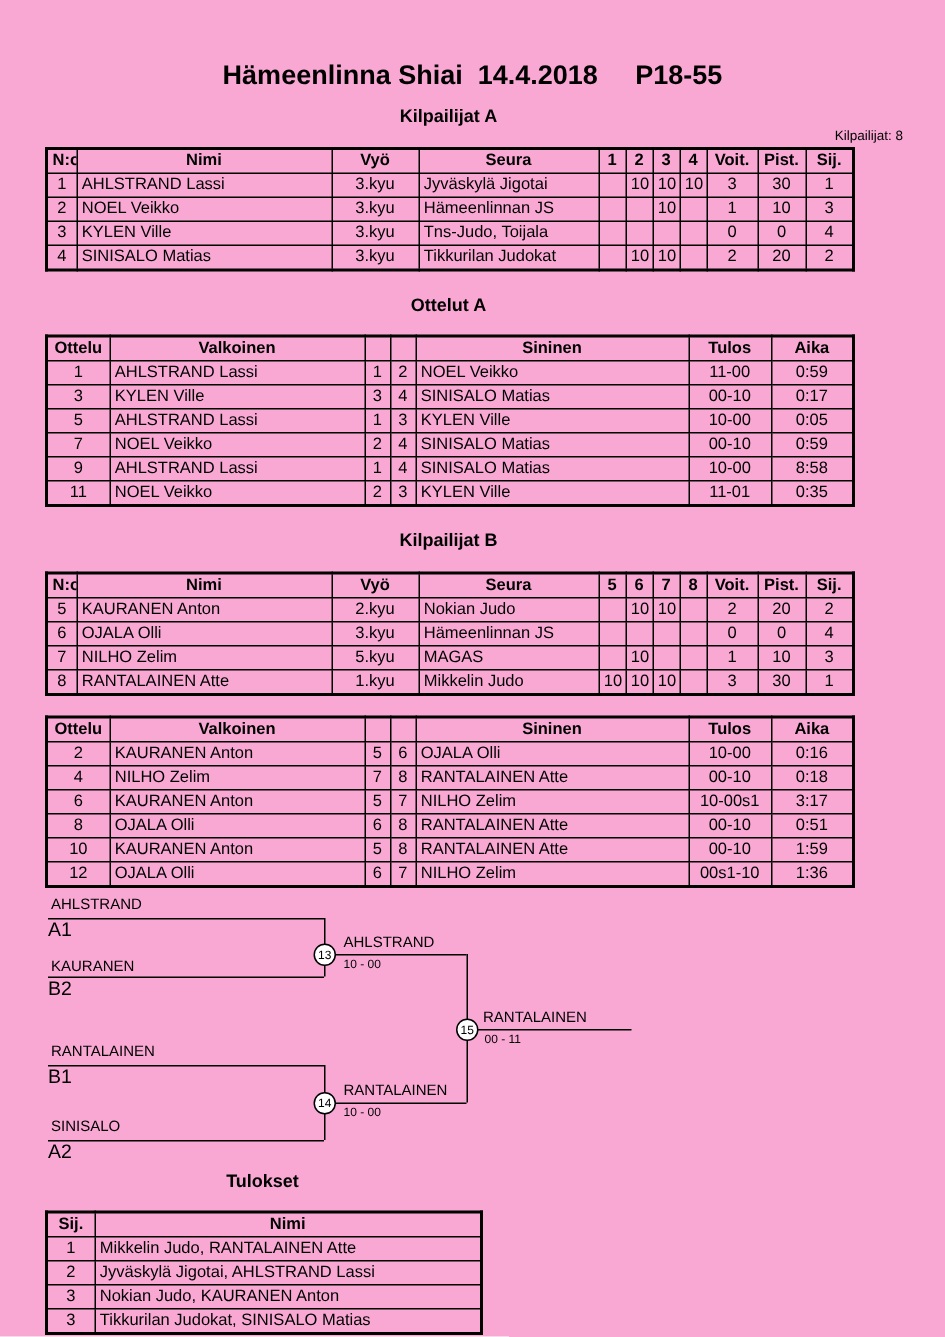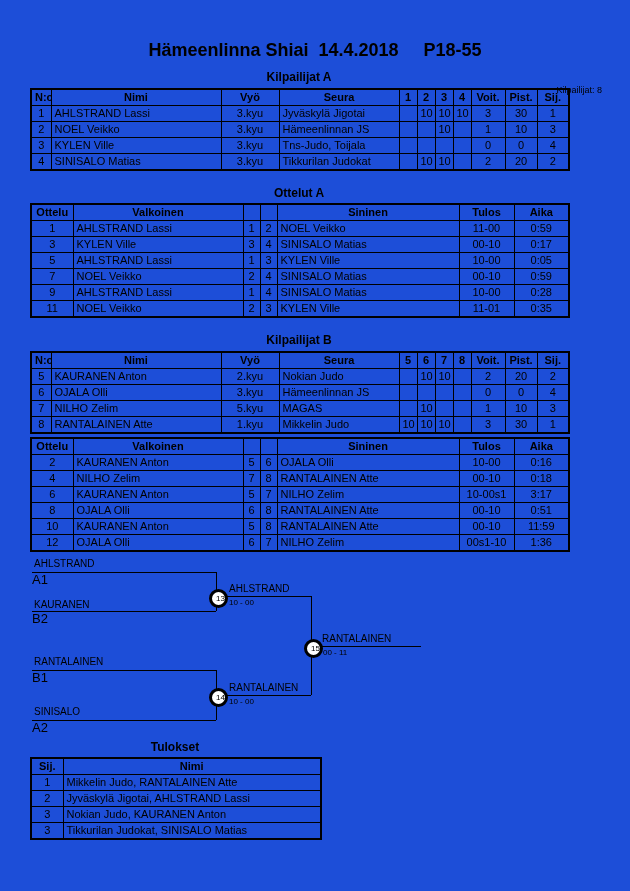--- a/index.html
+++ b/index.html
@@ -1,41 +1,41 @@
 <!DOCTYPE html>
 <html lang="fi"><head>
 <meta charset="utf-8">
 <style>
   html,body{margin:0;padding:0;background:#fff;}
   body{width:630px;font-family:"Liberation Sans",sans-serif;color:#000;}
-  .page{position:relative;width:630px;height:891px;background:#1d4ed8;overflow:hidden;}
+  .page{position:relative;width:630px;height:891px;background:#f9a8d4;overflow:hidden;}
   .title{padding-top:41px;font-size:18px;font-weight:bold;text-align:center;white-space:pre;line-height:1.1;}
   .heading-row{position:relative;margin-top:9px;height:15px;}
   .section-heading{width:538px;margin-left:30px;font-size:12px;font-weight:bold;text-align:center;line-height:1.2;}
   .after-table{margin-top:15px;}
   .results-heading{width:290px;margin-top:12px;}
   .competitors-count{position:absolute;top:15px;right:28px;font-size:9px;font-weight:normal;}
-  table.grid{border-collapse:collapse;table-layout:fixed;margin:3px 0 0 30px;border:2px solid #000;}
+  table.grid{border-collapse:collapse;table-layout:fixed;margin:13px 0 0 30px;border:2px solid #000;}
   table.pool,table.matches{width:538px;}
   table.results{width:290px;}
   .grid th,.grid td{border:1px solid #000;height:15px;padding:0 3px;font-size:11px;line-height:15px;white-space:nowrap;overflow:hidden;}
   .grid th{font-weight:bold;text-align:center;}
   .grid td.c{text-align:center;}
   .grid td.l{text-align:left;}
   col.w20{width:20px}col.w170{width:170px}col.w58{width:58px}col.w120{width:120px}
   col.w18{width:18px}col.w34{width:34px}col.w32{width:32px}
   col.w42{width:42px}col.w17{width:17px}col.w182{width:182px}col.w55{width:55px}
   col.w258{width:258px}
   .bracket{position:relative;margin-top:4px;height:172px;padding-left:48px;}
   .b-name{position:absolute;font-size:10px;line-height:12px;}
   .b-seed{position:absolute;font-size:13px;line-height:11px;}
   .b-score{position:absolute;font-size:8px;line-height:10px;}
   .b-hline{position:absolute;height:0;border-top:1px solid #000;}
   .b-vline{position:absolute;width:0;border-left:1px solid #000;}
-  .b-circle{position:absolute;width:13px;height:13px;background:#fff;border:3px solid #000000;border-radius:50%;font-size:8px;line-height:13px;text-align:right;z-index:2;}
+  .b-circle{position:absolute;width:13px;height:13px;background:#fff;border:1px solid #000000;border-radius:50%;font-size:8px;line-height:13px;text-align:center;z-index:2;}
 </style>
 </head>
 <body>
 
 <div class="page">
 
   <div class="title">Hämeenlinna Shiai  14.4.2018     P18-55</div>
 
   <div class="heading-row">
     <div class="section-heading">Kilpailijat A</div>
@@ -189,21 +189,21 @@
         <td class="c">00-10</td>
         <td class="c">0:59</td>
       </tr>
         <tr>
         <td class="c">9</td>
         <td class="l">AHLSTRAND Lassi</td>
         <td class="c">1</td>
         <td class="c">4</td>
         <td class="l">SINISALO Matias</td>
         <td class="c">10-00</td>
-        <td class="c">0:28</td>
+        <td class="c">8:58</td>
       </tr>
         <tr>
         <td class="c">11</td>
         <td class="l">NOEL Veikko</td>
         <td class="c">2</td>
         <td class="c">3</td>
         <td class="l">KYLEN Ville</td>
         <td class="c">11-01</td>
         <td class="c">0:35</td>
       </tr>
@@ -358,21 +358,21 @@
         <td class="c">00-10</td>
         <td class="c">0:51</td>
       </tr>
         <tr>
         <td class="c">10</td>
         <td class="l">KAURANEN Anton</td>
         <td class="c">5</td>
         <td class="c">8</td>
         <td class="l">RANTALAINEN Atte</td>
         <td class="c">00-10</td>
-        <td class="c">11:59</td>
+        <td class="c">1:59</td>
       </tr>
         <tr>
         <td class="c">12</td>
         <td class="l">OJALA Olli</td>
         <td class="c">6</td>
         <td class="c">7</td>
         <td class="l">NILHO Zelim</td>
         <td class="c">00s1-10</td>
         <td class="c">1:36</td>
       </tr>

